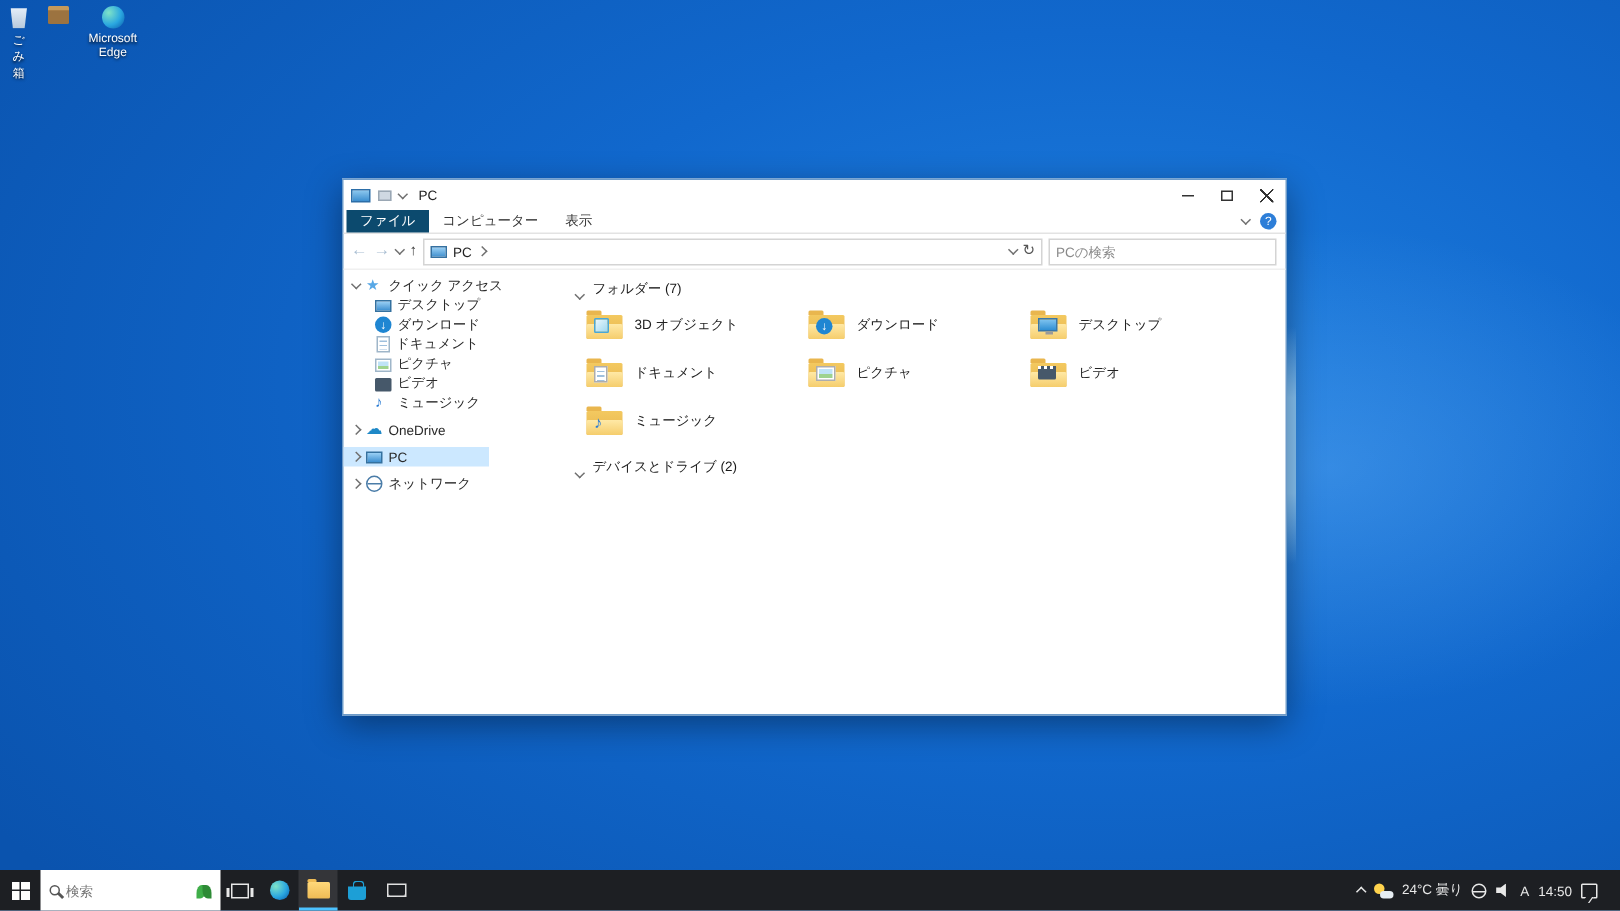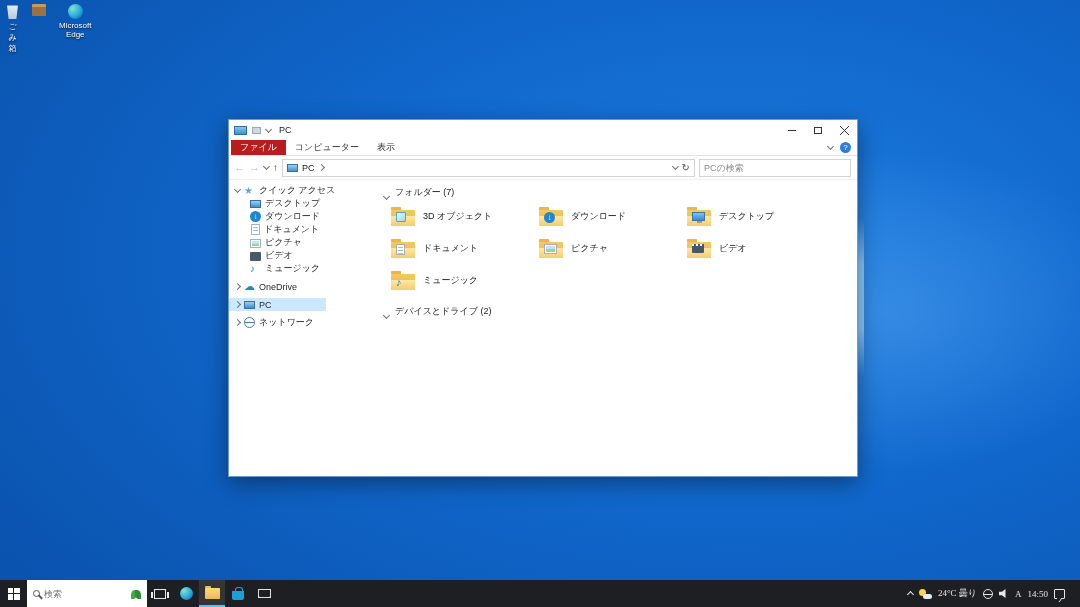--- a/index.html
+++ b/index.html
@@ -40,21 +40,21 @@
   .wbtn { width: 26px; height: 100%; display: grid; place-items: center; }
   .g-min { width: 8px; height: 1px; background: #333; }
   .g-max { width: 8px; height: 7px; border: 1px solid #333; }
   .g-close { width: 9px; height: 9px;
     background: linear-gradient(45deg, transparent 45%, #333 45% 55%, transparent 55%),
                 linear-gradient(-45deg, transparent 45%, #333 45% 55%, transparent 55%); }
 
   .ribbon { height: 16px; display: flex; align-items: stretch; padding-left: 2px;
     border-bottom: 1px solid #e3e3e3; flex: none; }
   .tab { font-size: 9px; padding: 2px 9px; color: #333; display: flex; align-items: center; }
-  .tab.file { background: #b91c1c; color: #fff; }
+  .tab.file { background: #0c4a6e; color: #fff; }
   .rib-right { margin-left: auto; display: flex; align-items: center; gap: 7px; padding-right: 6px; }
   .help-ico { width: 11px; height: 11px; border-radius: 50%; background: #2d7ed8; color: #fff;
     font-size: 8px; display: grid; place-items: center; }
   .help-ico::before { content: "?"; }
 
   .addr-row { height: 24px; display: flex; align-items: center; gap: 4px; padding: 0 6px 0 5px;
     border-bottom: 1px solid #f0f0f0; flex: none; }
   .nav-a { font-size: 11px; line-height: 1; }
   .nav-back::before { content: "←"; color: #a9bed2; }
   .nav-fwd::before  { content: "→"; color: #a9bed2; }
@@ -146,21 +146,21 @@
     align-items: center; padding: 0 7px; font-size: 8px; color: #333; }
   .sb-icons { margin-left: auto; display: flex; gap: 4px; align-items: center; }
   .sb-list { width: 12px; height: 10px; border: 1px solid transparent; padding: 1px;
     background: repeating-linear-gradient(#8a8a8a 0 1px, transparent 1px 3px) content-box; }
   .sb-thumb { width: 12px; height: 10px; border: 1px solid #7aa7d9; background: #e5f1fb; position: relative; }
   .sb-thumb::before { content: ""; position: absolute; inset: 2px;
     background: repeating-linear-gradient(90deg, #7aa7d9 0 3px, transparent 3px 5px); }
 
   
   .taskbar { position: absolute; left: 0; right: 0; bottom: 0; height: 27px; background: #1d1f23;
-    display: flex; align-items: stretch; color: #e8e8e8; font-family: Liberation Serif, serif; }
+    display: flex; align-items: stretch; color: #e8e8e8; }
   .tb-btn { width: 27px; display: grid; place-items: center; }
   .winlogo { width: 12px; height: 12px; display: grid; grid-template: 1fr 1fr / 1fr 1fr; gap: 1.5px; }
   .winlogo i { background: #fdfdfd; }
   .tb-search { width: 120px; background: #fff; display: flex; align-items: center; gap: 4px; padding: 0 6px; }
   .mag { width: 7px; height: 7px; border: 1.5px solid #555; border-radius: 50%; position: relative; flex: none; }
   .mag::after { content: ""; position: absolute; width: 5px; height: 1.5px; background: #555;
     transform: rotate(45deg); right: -4px; bottom: -1px; }
   .tb-search input { border: none; outline: none; flex: 1; min-width: 0; font-size: 9px;
     font-family: inherit; color: #444; }
   .tb-search input::placeholder { color: #757575; }

